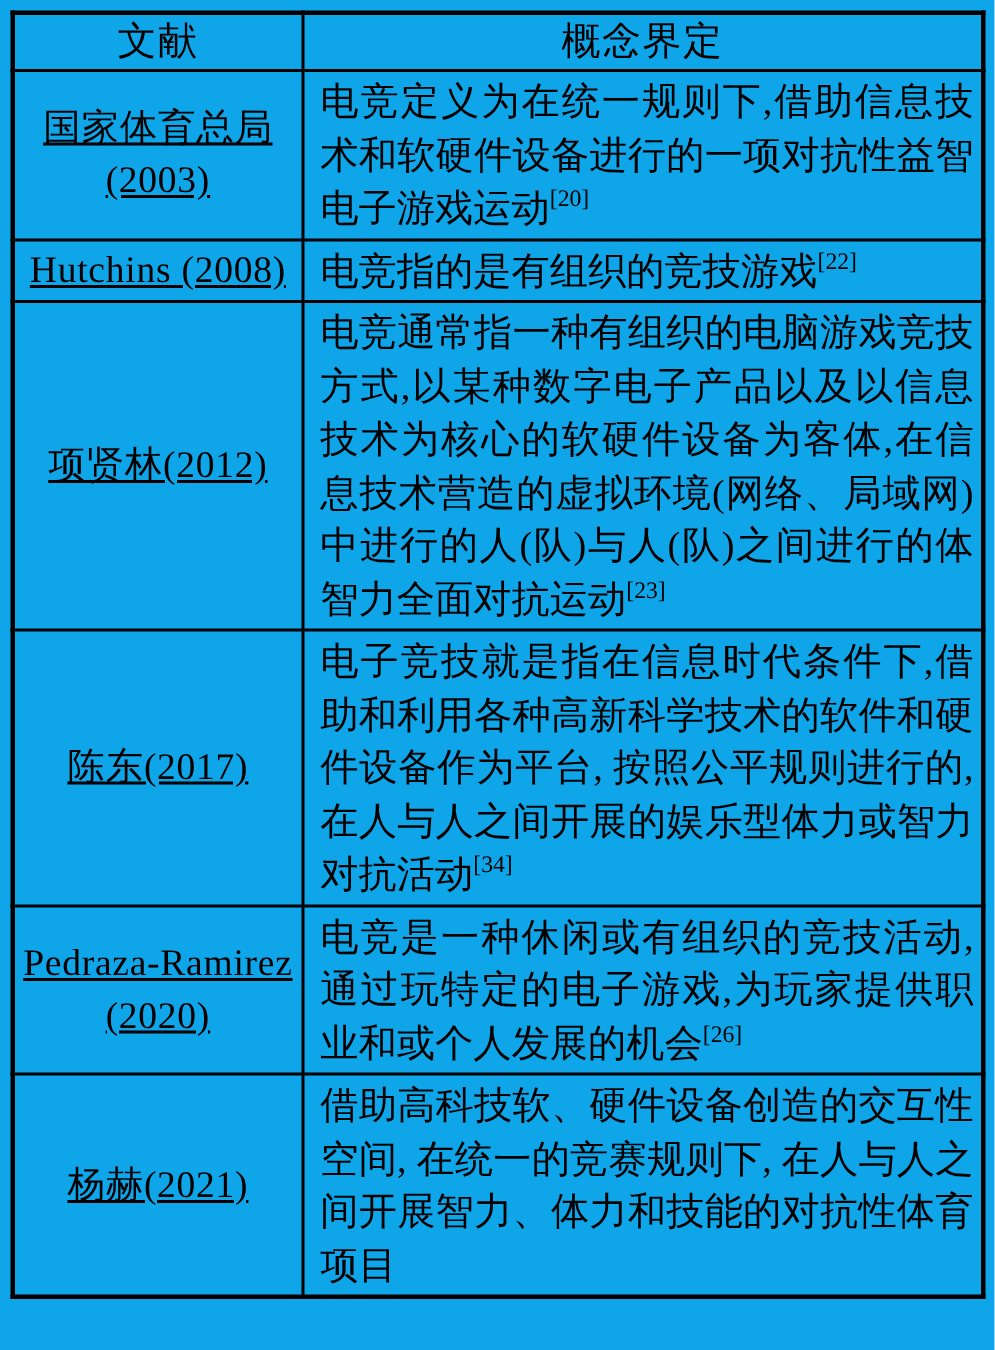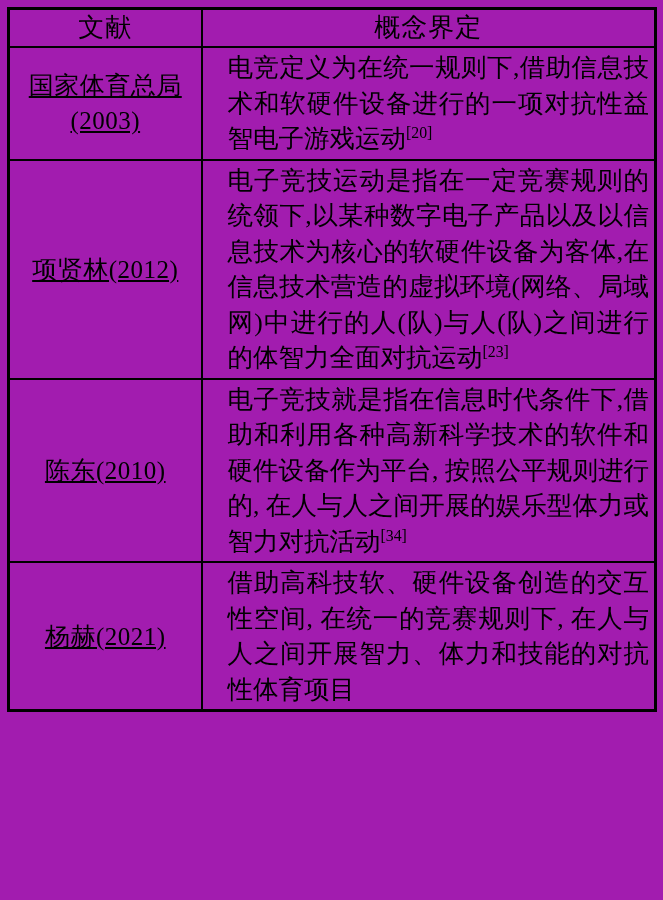--- a/index.html
+++ b/index.html
@@ -4,21 +4,21 @@
 <style>
   html, body {
     margin: 0;
     padding: 0;
     background: #ffffff;
   }
   .screen {
     position: relative;
     width: 663px;
     height: 900px;
-    background: #a21caf;
+    background: #0ea5e9;
     overflow: hidden;
     font-family: "Liberation Serif", "DejaVu Serif", serif;
     color: #000000;
   }
   table.def-table {
     position: absolute;
     left: 7px;
     top: 7px;
     width: 647px;
     border-collapse: collapse;
@@ -48,21 +48,21 @@
     padding: 2px 1px;
     text-decoration: underline;
   }
   td.src div { white-space: nowrap; }
   td.def {
     vertical-align: middle;
     font-size: 25.5px;
     line-height: 35.5px;
     text-align: justify;
     text-justify: inter-ideograph;
-    padding: 2px 5px 2px 25px;
+    padding: 2px 5px 2px 11px;
   }
   td.def sup {
     font-size: 0.62em;
     line-height: 0;
     letter-spacing: 0;
     vertical-align: super;
   }
   
   tr.r1 { height: 101px; }
   tr.r2 { height: 68px;  }
@@ -89,31 +89,44 @@
       </tr>
     </thead>
     <tbody>
       <tr class="r1">
         <td class="src">
           <div>国家体育总局</div>
           <div>(2003)</div>
         </td>
         <td class="def"><span>电竞定义为在统一规则下,借助信息技术和软硬件设备进行的一项对抗性益智电子游戏运动</span><sup>[20]</sup></td>
       </tr>
+      <tr class="r3">
+        <td class="src">
+          <div>Hutchins (2008)</div>
+        </td>
+        <td class="def"><span>电竞指的是有组织的竞技游戏</span><sup>[22]</sup></td>
+      </tr>
       <tr class="r4">
         <td class="src">
           <div>项贤林(2012)</div>
         </td>
-        <td class="def"><span>电子竞技运动是指在一定竞赛规则的统领下,以某种数字电子产品以及以信息技术为核心的软硬件设备为客体,在信息技术营造的虚拟环境(网络、局域网)中进行的人(队)与人(队)之间进行的体智力全面对抗运动</span><sup>[23]</sup></td>
+        <td class="def"><span>电竞通常指一种有组织的电脑游戏竞技方式,以某种数字电子产品以及以信息技术为核心的软硬件设备为客体,在信息技术营造的虚拟环境(网络、局域网)中进行的人(队)与人(队)之间进行的体智力全面对抗运动</span><sup>[23]</sup></td>
       </tr>
       <tr class="r5">
         <td class="src">
-          <div>陈东(2010)</div>
+          <div>陈东(2017)</div>
         </td>
         <td class="def"><span>电子竞技就是指在信息时代条件下,借助和利用各种高新科学技术的软件和硬件设备作为平台, 按照公平规则进行的, 在人与人之间开展的娱乐型体力或智力对抗活动</span><sup>[34]</sup></td>
+      </tr>
+      <tr class="r7">
+        <td class="src">
+          <div>Pedraza-Ramirez</div>
+          <div>(2020)</div>
+        </td>
+        <td class="def"><span>电竞是一种休闲或有组织的竞技活动,通过玩特定的电子游戏,为玩家提供职业和或个人发展的机会</span><sup>[26]</sup></td>
       </tr>
       <tr class="r8">
         <td class="src">
           <div>杨赫(2021)</div>
         </td>
         <td class="def"><span>借助高科技软、硬件设备创造的交互性空间, 在统一的竞赛规则下, 在人与人之间开展智力、体力和技能的对抗性体育项目</span></td>
       </tr>
     </tbody>
   </table>
 </div>

